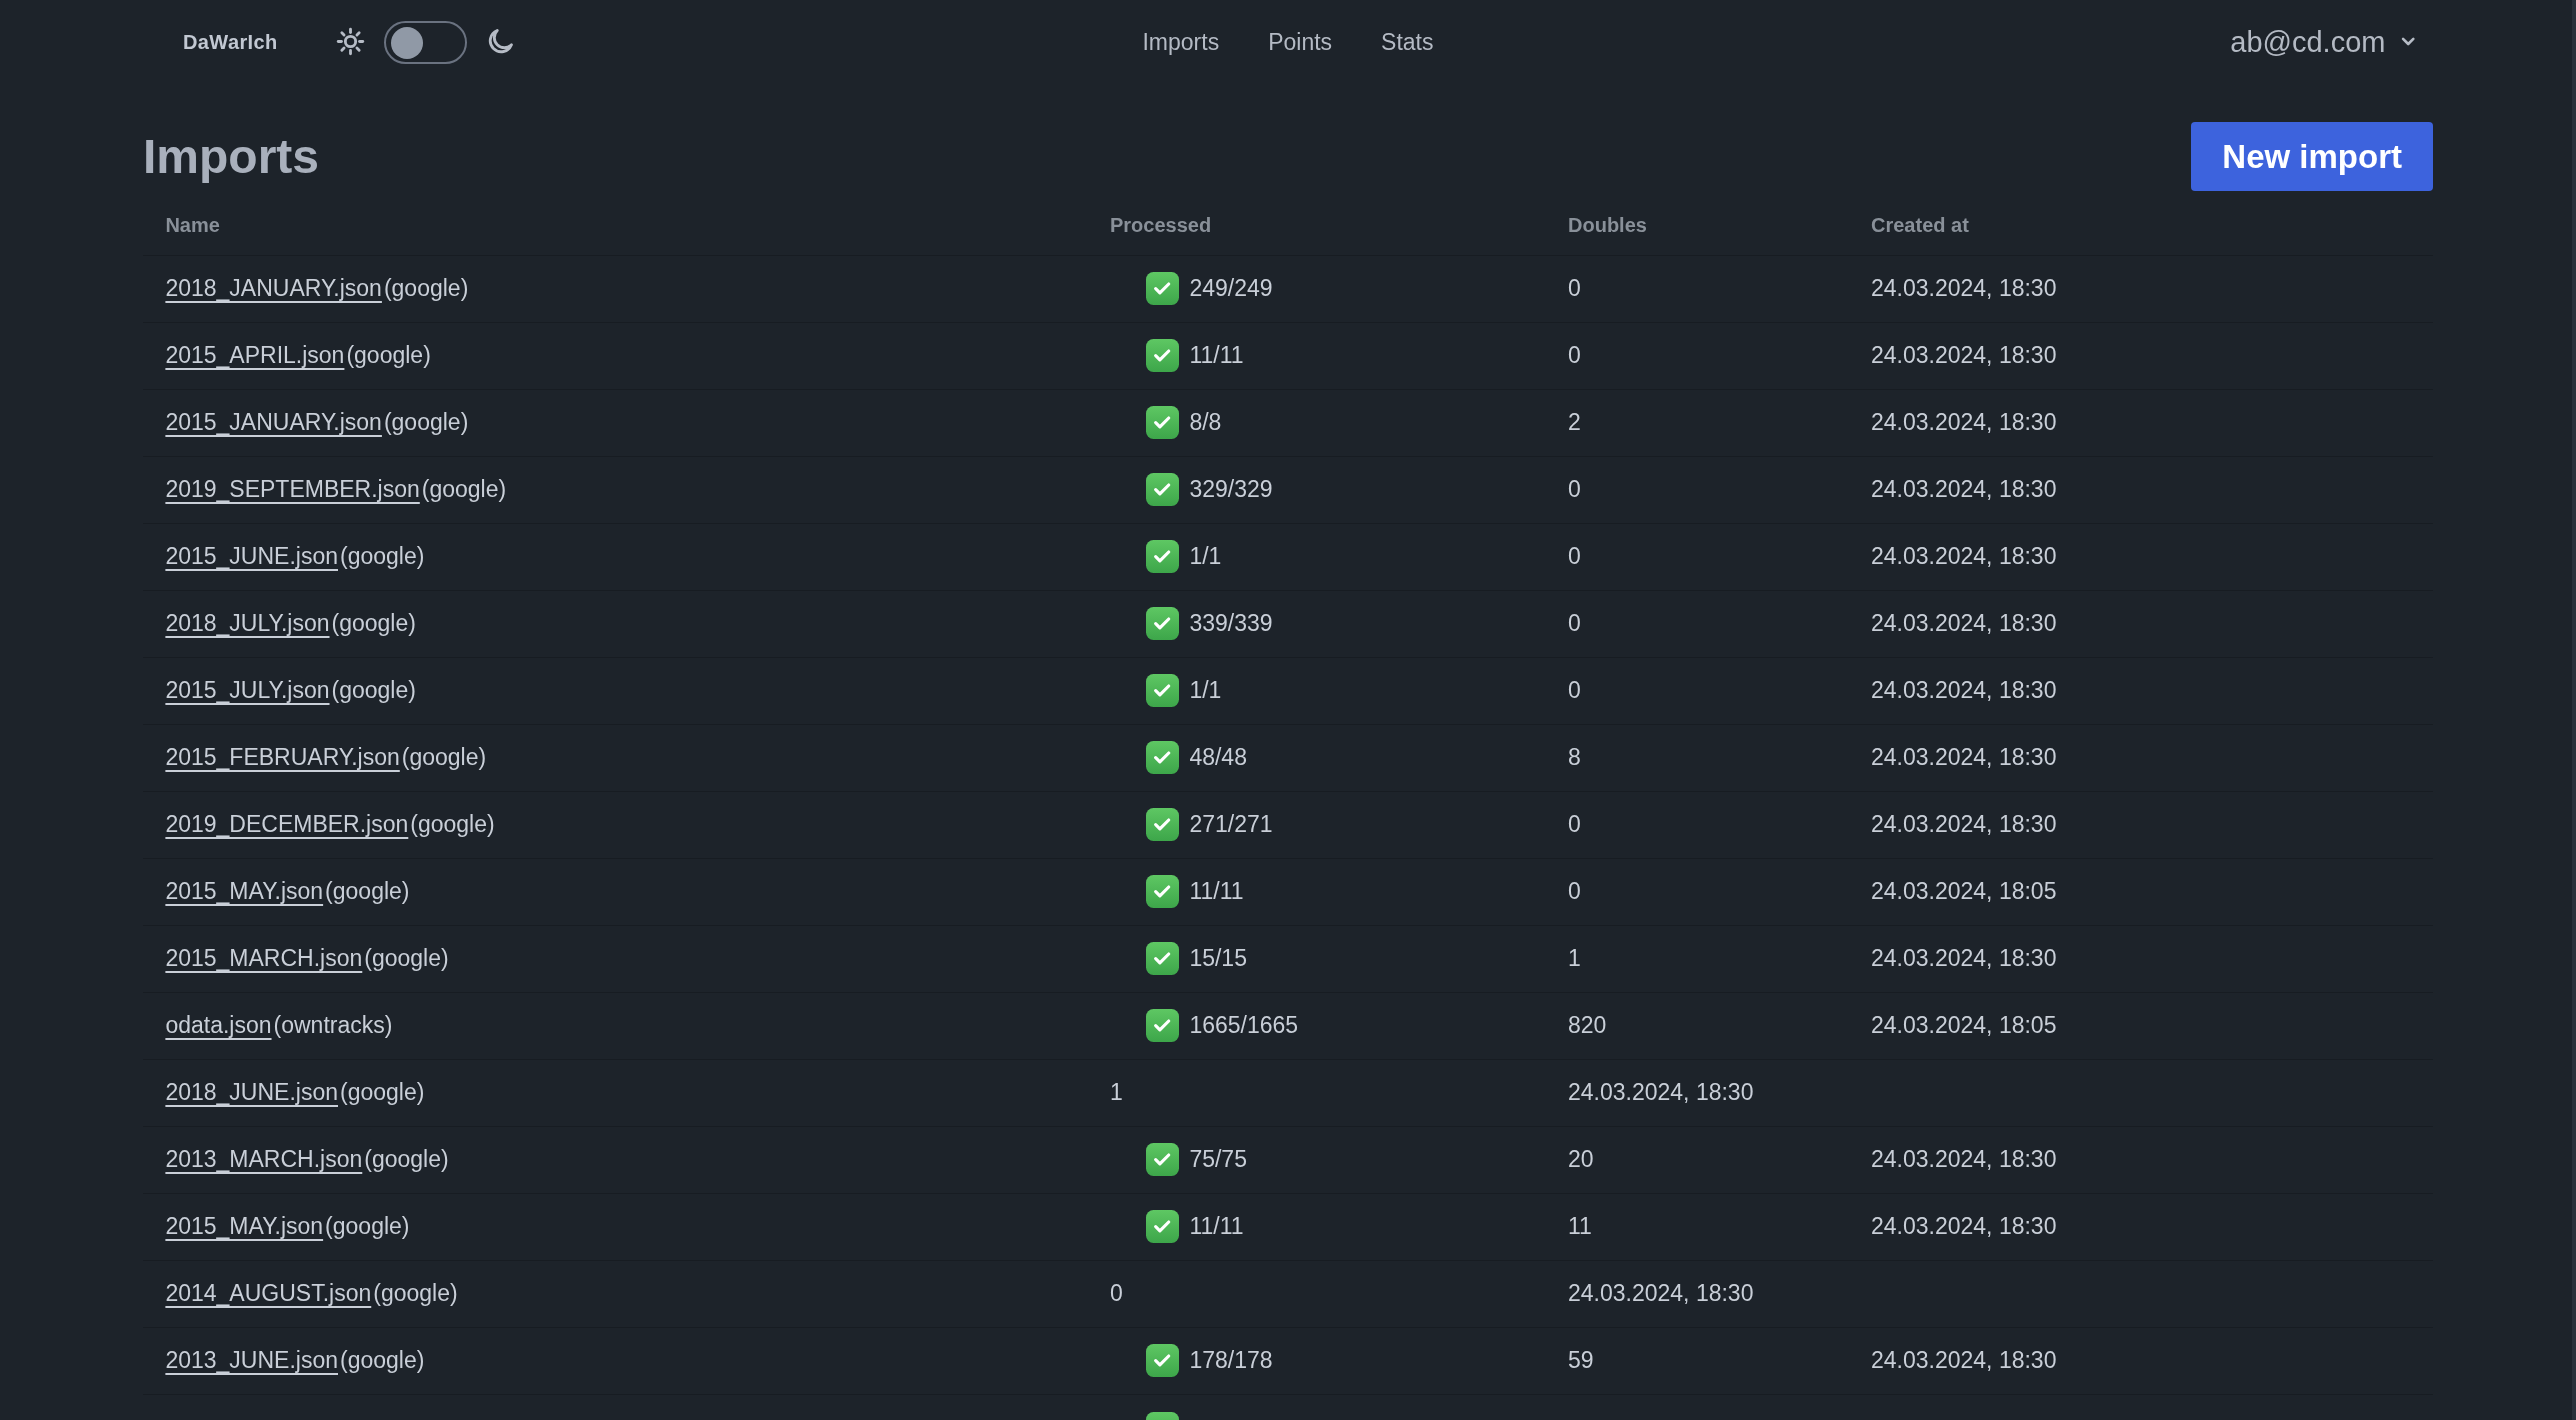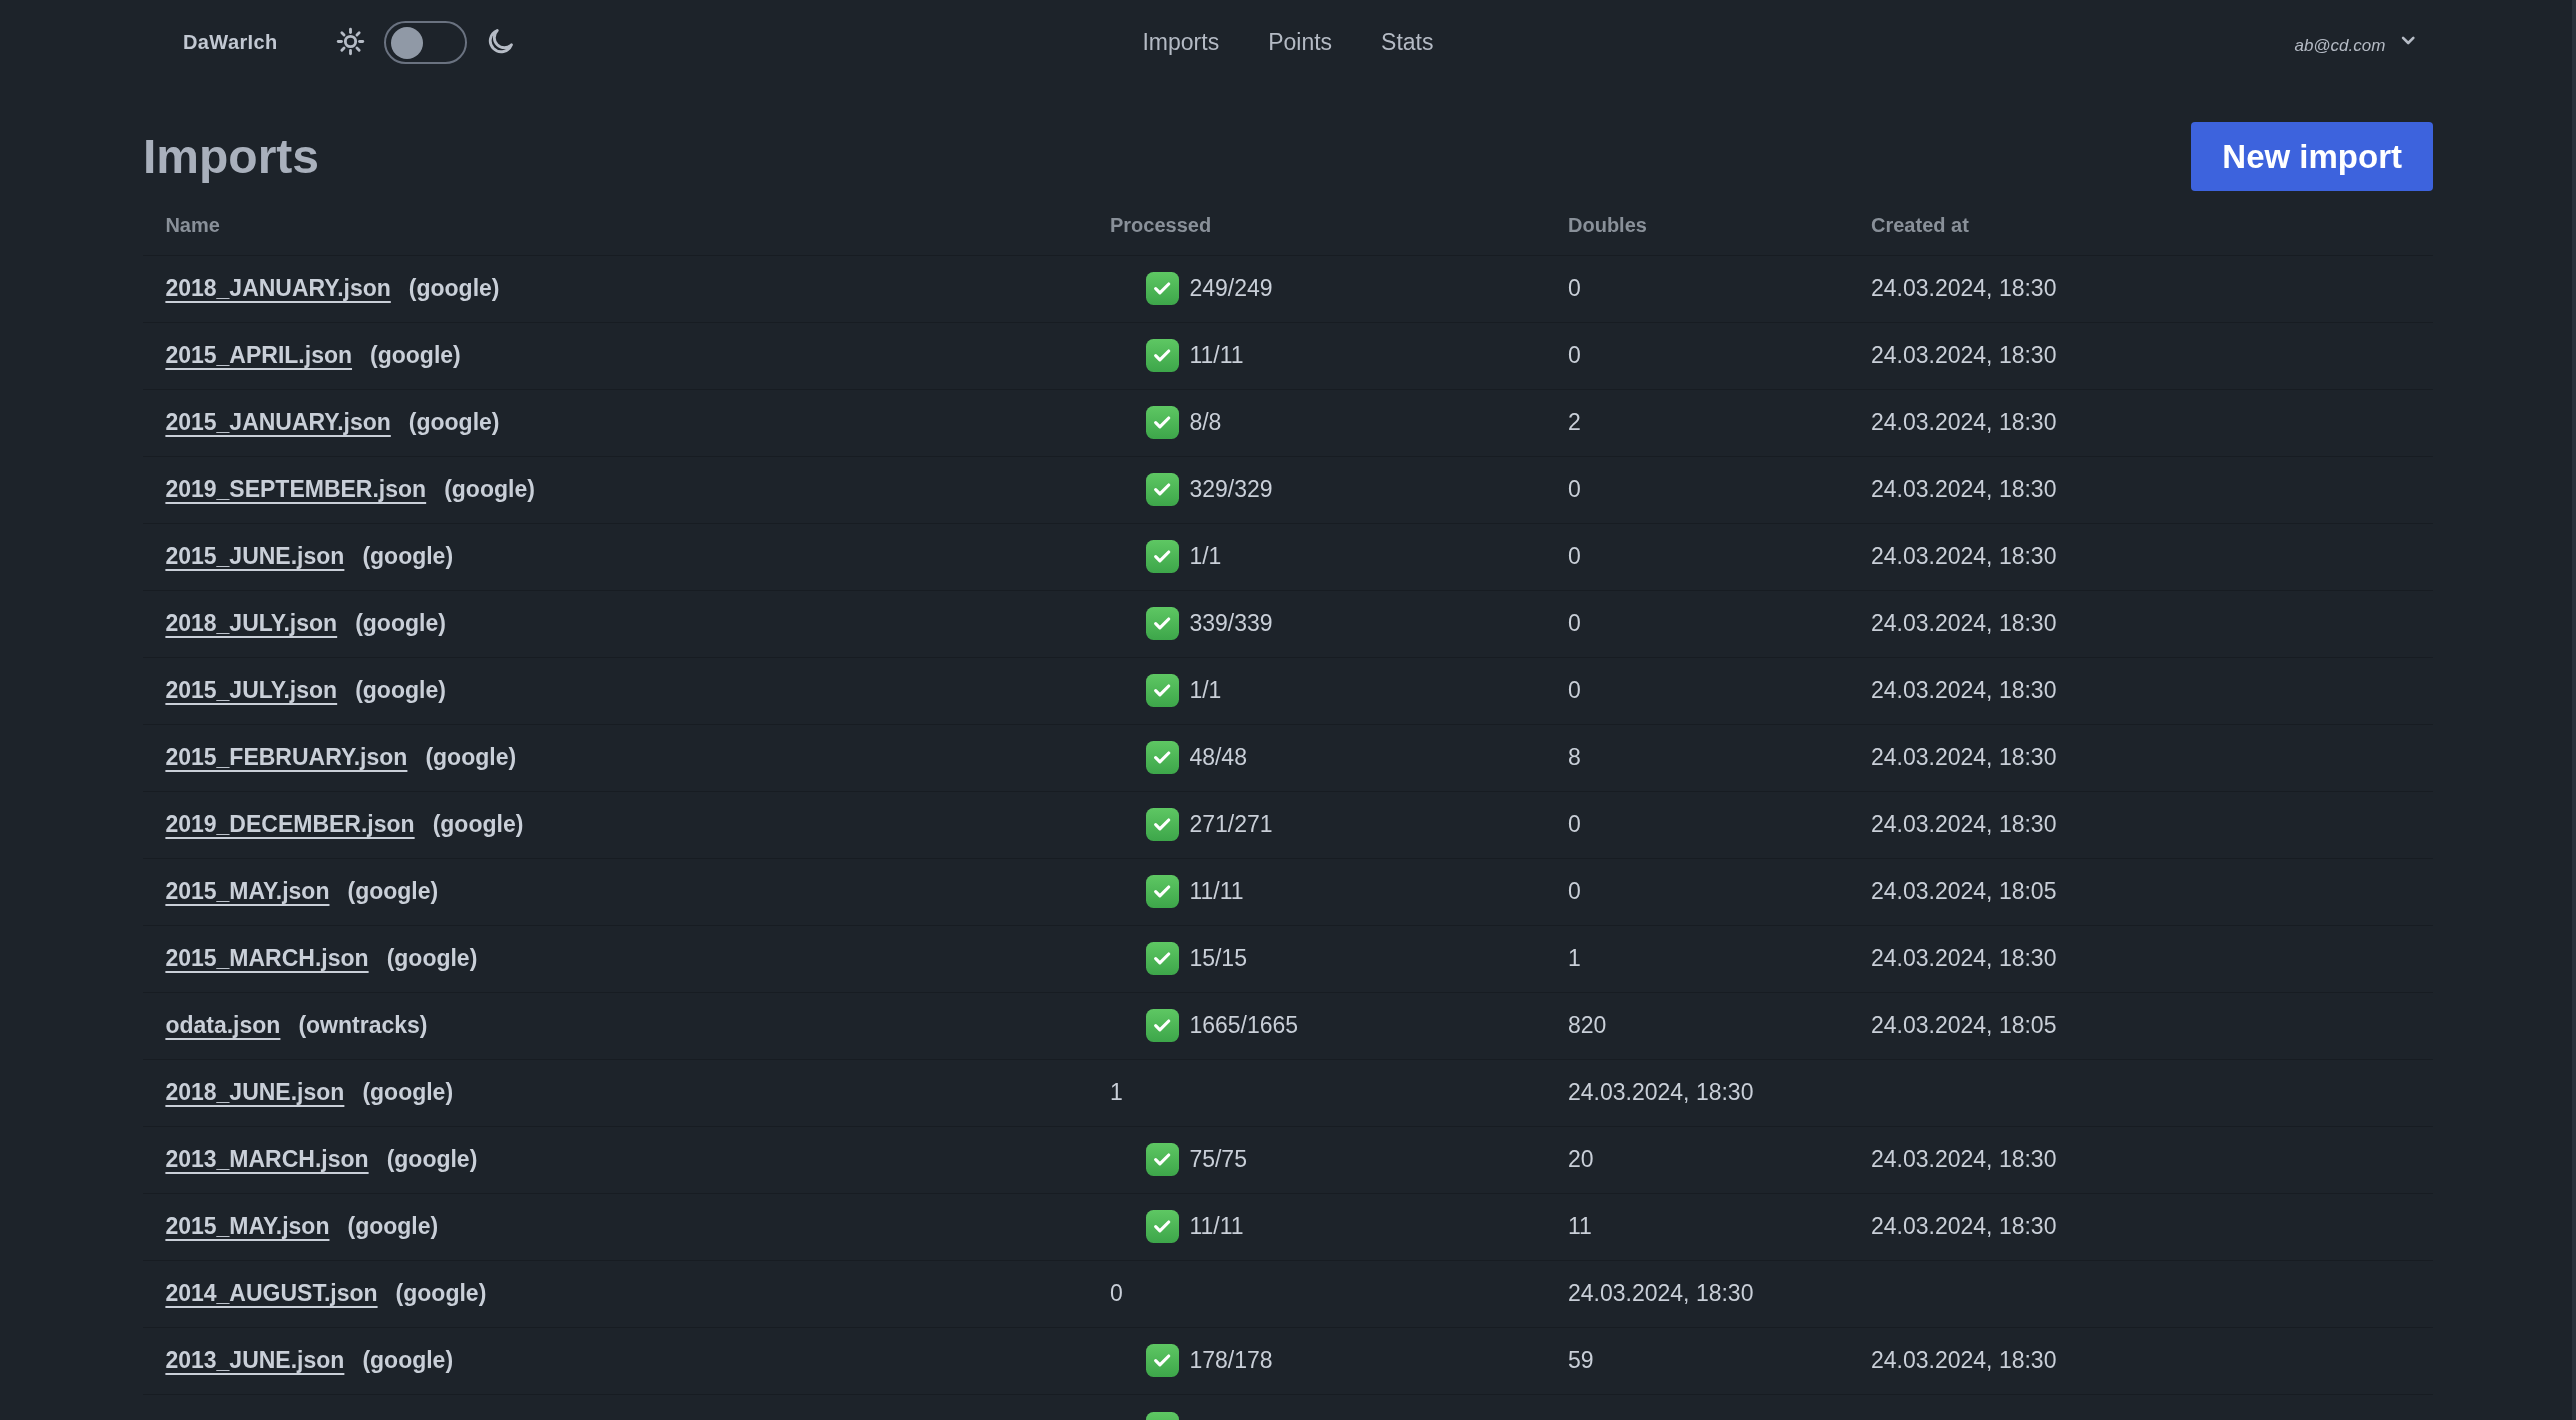--- a/index.html
+++ b/index.html
@@ -11,40 +11,40 @@
   }
   
   .navbar { height:85px; display:flex; align-items:center; padding:0 157px 0 183px; position:relative; }
   .brand { font-size:20px; font-weight:700; color:#c2c8d2; letter-spacing:0.4px; cursor:pointer; }
   .theme-cluster { display:flex; align-items:center; gap:18px; margin-left:57px; }
   .icon-stroke { stroke:#b6bcc6; fill:none; stroke-width:2.2; stroke-linecap:round; stroke-linejoin:round; }
   .toggle { width:83px; height:43px; border:2.2px solid #6a7280; border-radius:22.4px; position:relative; cursor:pointer; }
   .toggle .knob { position:absolute; left:5.2px; top:50%; transform:translateY(-50%); width:32px; height:32px; border-radius:50%; background:#9099a6; }
   .nav-links { position:absolute; left:50%; transform:translateX(-50%); display:flex; gap:49px; }
   .nav-link { font-size:23px; color:#b4bac4; cursor:pointer; }
-  .user-menu { margin-left:auto; display:flex; align-items:flex-end; gap:11.2px; font-size:17px; color:#b4bac4; cursor:pointer;font-style:italic; }
+  .user-menu { margin-left:auto; display:flex; align-items:center; gap:11.2px; font-size:29px; color:#b4bac4; cursor:pointer; }
   
   .container { width:2290px; margin:0 auto; }
   .page-head { display:flex; justify-content:space-between; align-items:center; margin-top:37px; height:69px; }
   .page-title { font-size:48px; font-weight:700; color:#a9b0bc; }
   .btn-primary {
     background:#3d63dd; color:#ffffff; font-size:33px; font-weight:600;
     height:69px; padding:0 31px; border:none; border-radius:4px;
     display:flex; align-items:center; cursor:pointer;
     font-family:"Liberation Sans","DejaVu Sans",sans-serif;
   }
   
   .imports-table { margin-top:4.5px; }
   .thead, .trow { display:grid; grid-template-columns:967px 458px 303px 1fr; align-items:center; }
   .thead { height:60px; border-bottom:0.7px solid #171c22; }
   .th { font-size:20px; font-weight:700; color:#899099; }
   .th-name, .td-name { padding-left:22.4px; }
   .trow { height:67px; border-bottom:0.7px solid #171c22; font-size:23px; }
   .trow:last-child { border-bottom:none; }
-  .td-name { display:flex; align-items:center; gap:18px; white-space:nowrap;font-weight:bold; }
+  .td-name { display:flex; align-items:center; gap:2px; white-space:nowrap; }
   .file-link { color:#c9cfd8; text-decoration:underline; text-underline-offset:4.5px; text-decoration-thickness:1.5px; cursor:pointer; }
   .file-source { color:#c9cfd8; }
   .td-processed { display:flex; align-items:center; gap:10.4px;padding-left:36px; }
   .check-badge {
     width:33px; height:33px; border-radius:7.5px; flex:none;
     background:linear-gradient(180deg,#5ec763,#3da64a);
     display:flex; align-items:center; justify-content:center;
   }
   .check-badge svg { width:22.4px; height:22.4px; }
   .scrollbar-track { position:absolute; right:0; top:0; width:3.7px; height:100%; background:#2b313a; }

